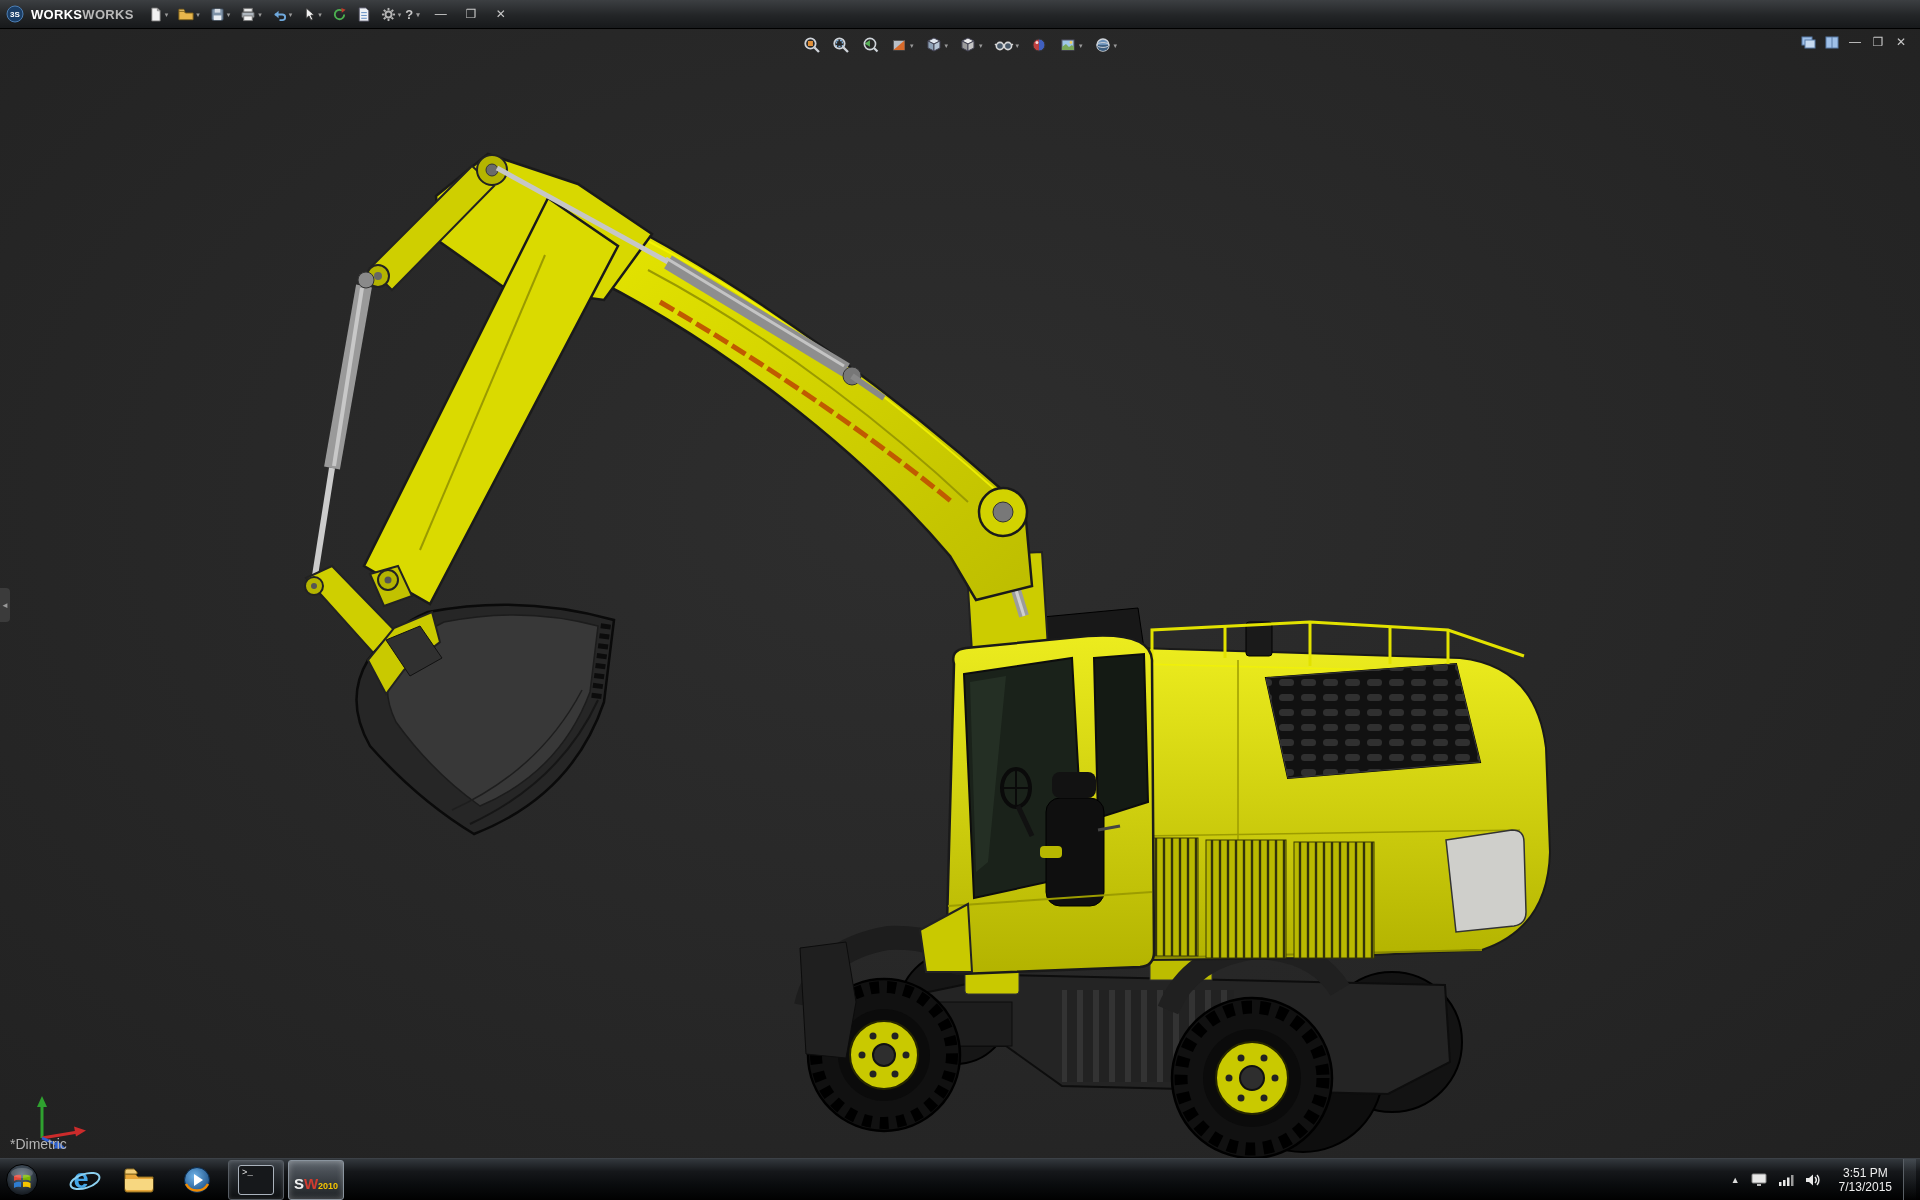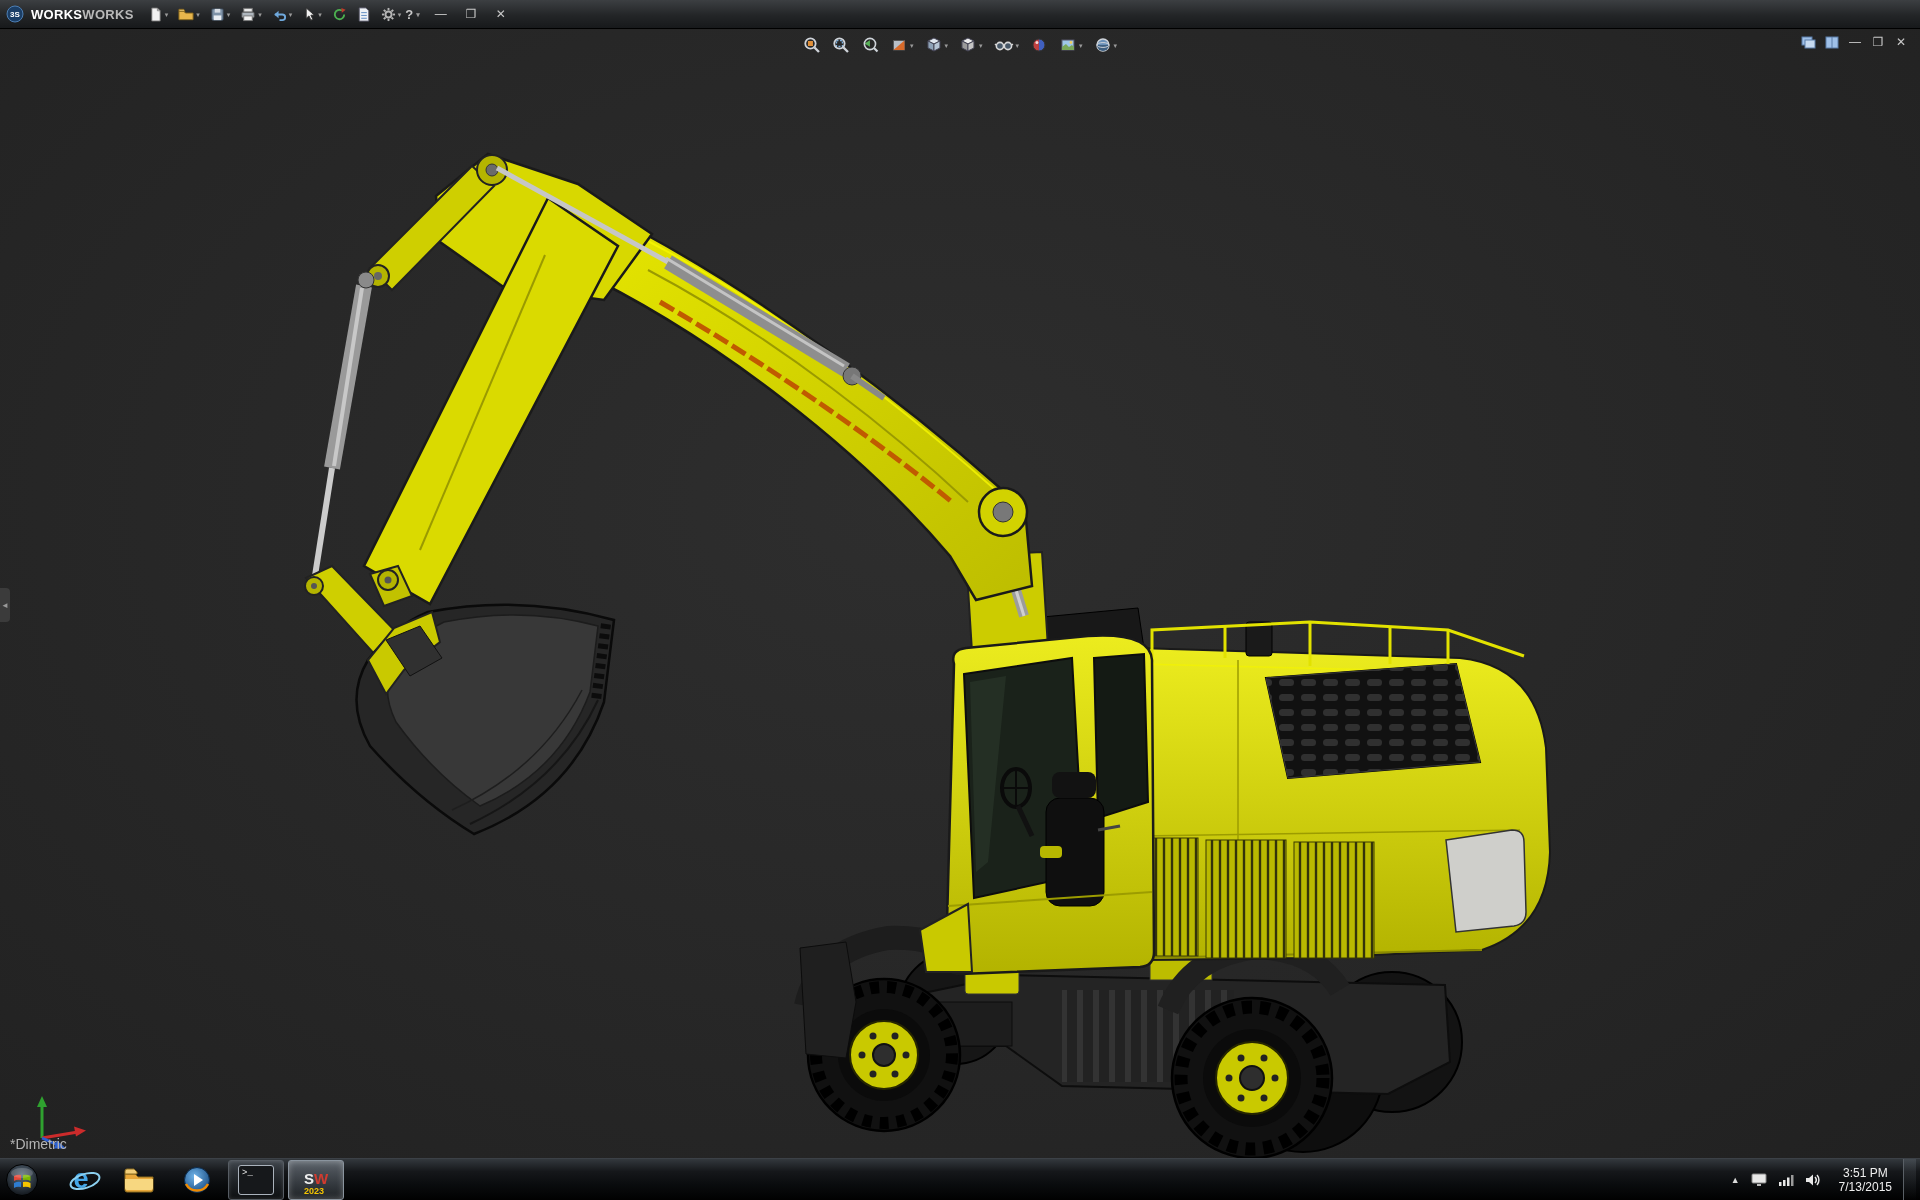--- a/index.html
+++ b/index.html
@@ -65,21 +65,21 @@
   }
   .task-btn.running{
     border:1px solid #565c63;background:linear-gradient(rgba(90,98,108,.45),rgba(20,23,26,.65));
     box-shadow:inset 0 0 4px rgba(255,255,255,.15);
   }
   .task-btn.active{
     border:1px solid #8a949e;background:linear-gradient(rgba(150,160,172,.5),rgba(50,56,62,.6));
     box-shadow:inset 0 0 6px rgba(255,255,255,.3);
   }
   .ie-e{font-size:27px;font-weight:bold;color:#45a7e8;line-height:1;position:relative;top:-1px;}
-  .sw-logo{display:flex;flex-direction:column;align-items:flex-start;line-height:1;margin-top:7px;}
+  .sw-logo{display:flex;flex-direction:row;align-items:flex-end;line-height:1;margin-top:7px;}
   .sw-letters{font-size:15px;font-weight:bold;}
   .sw-letters .s{color:#f0f0f0;} .sw-letters .w{color:#d23b2f;}
   .sw-year{font-size:9px;font-weight:bold;color:#f5c400;margin-top:1px;}
   .cmd-face{width:28px;height:24px;background:#16181b;border:1px solid #aab2bc;border-radius:3px;
     color:#e8e8e8;font-family:"Liberation Mono",monospace;font-size:9px;display:flex;align-items:flex-start;padding:2px 3px;}
   .tray{margin-left:auto;display:flex;align-items:center;gap:11px;padding-right:4px;height:100%;}
   .tray-chevron{color:#dcdcdc;font-size:9px;}
   .clock{color:#efefef;font-size:12px;text-align:center;line-height:14px;margin-left:6px;}
   .show-desktop{width:12px;height:42px;border-left:1px solid #5a6066;background:linear-gradient(rgba(120,130,140,.25),rgba(0,0,0,.1));}
 </style>
@@ -521,21 +521,21 @@
       </svg>
     </div>
     <div class="task-btn running">
       <div class="cmd-face">
           <span>&gt;_</span>
         </div>
     </div>
     <div class="task-btn active">
       <div class="sw-logo">
         <span class="sw-letters"><span class="s">S</span><span class="w">W</span></span>
-        <span class="sw-year">2023</span>
+        <span class="sw-year">2010</span>
       </div>
     </div>
   </div>
 
   <div class="tray">
     <span class="tray-chevron">▲</span>
     <svg width="16" height="14" viewBox="0 0 16 14">
         <rect x="1" y="1" width="14" height="9" rx="1" fill="#e8e8e8" stroke="#888"></rect>
         <rect x="6" y="11" width="4" height="2" fill="#bbb"></rect>
       </svg>

